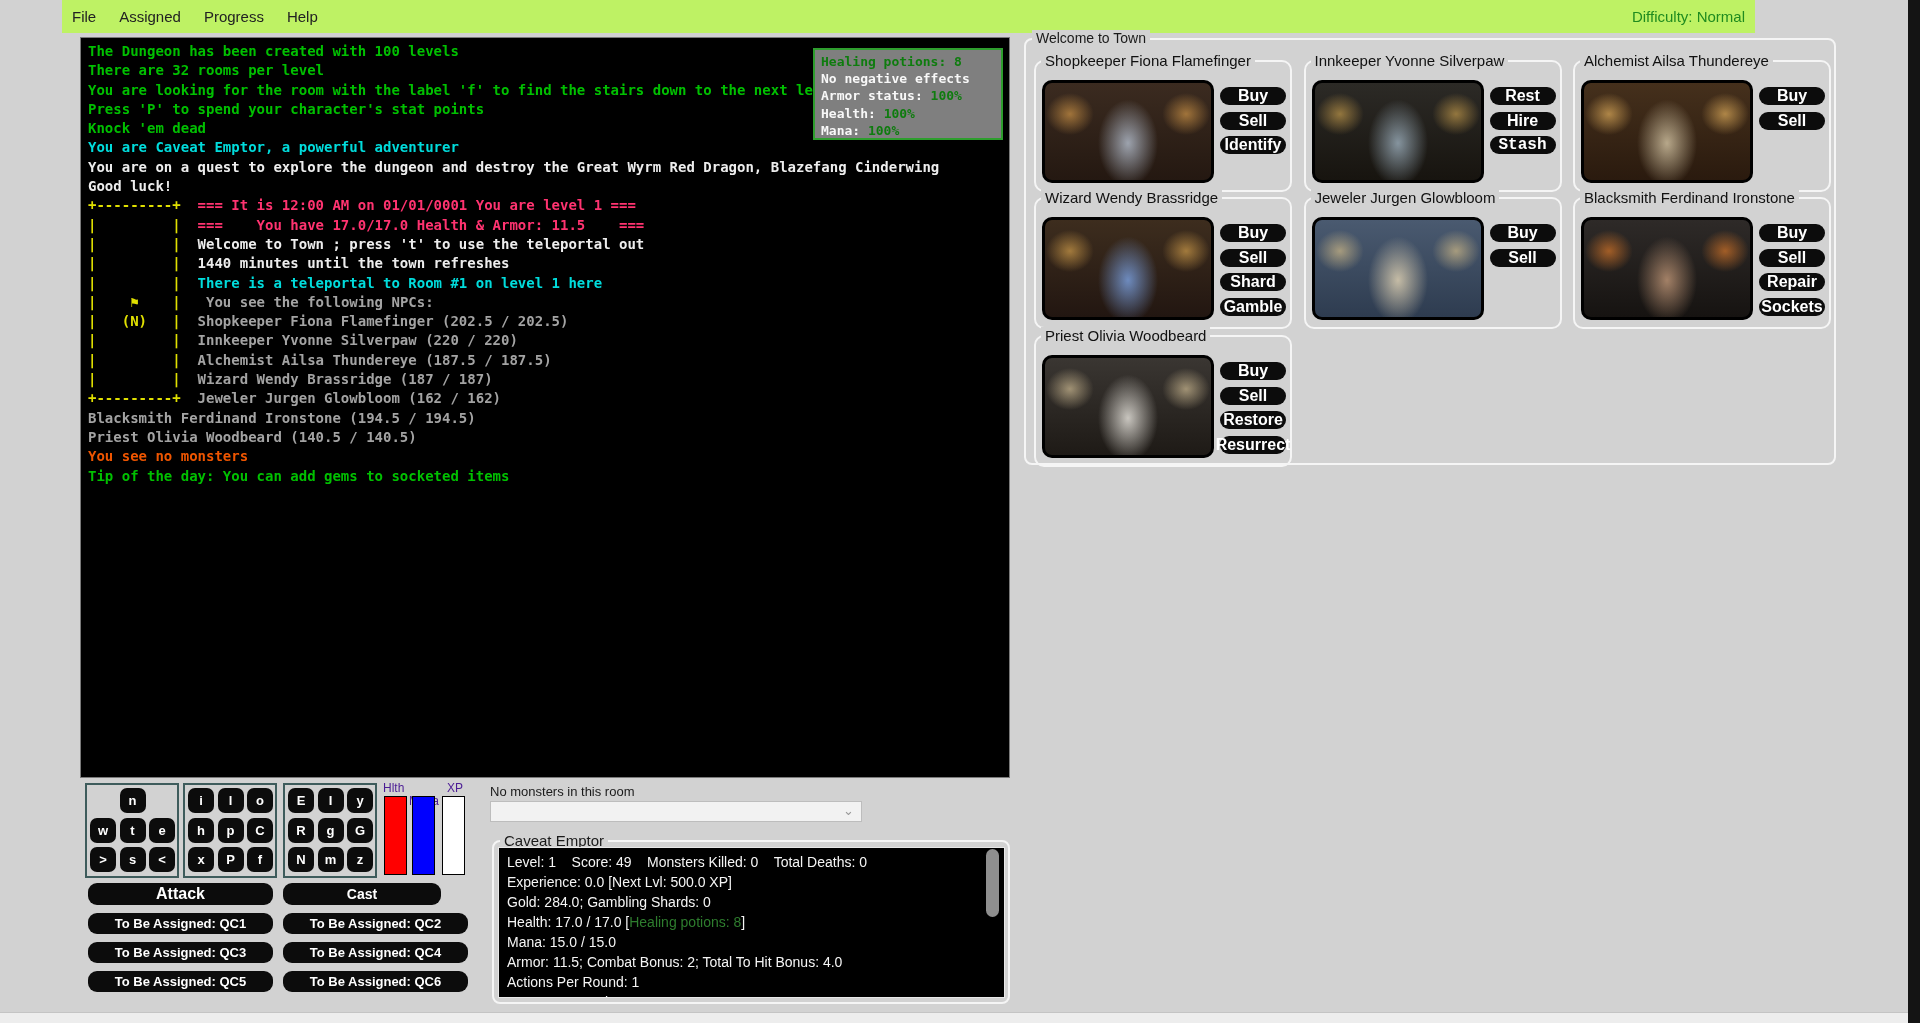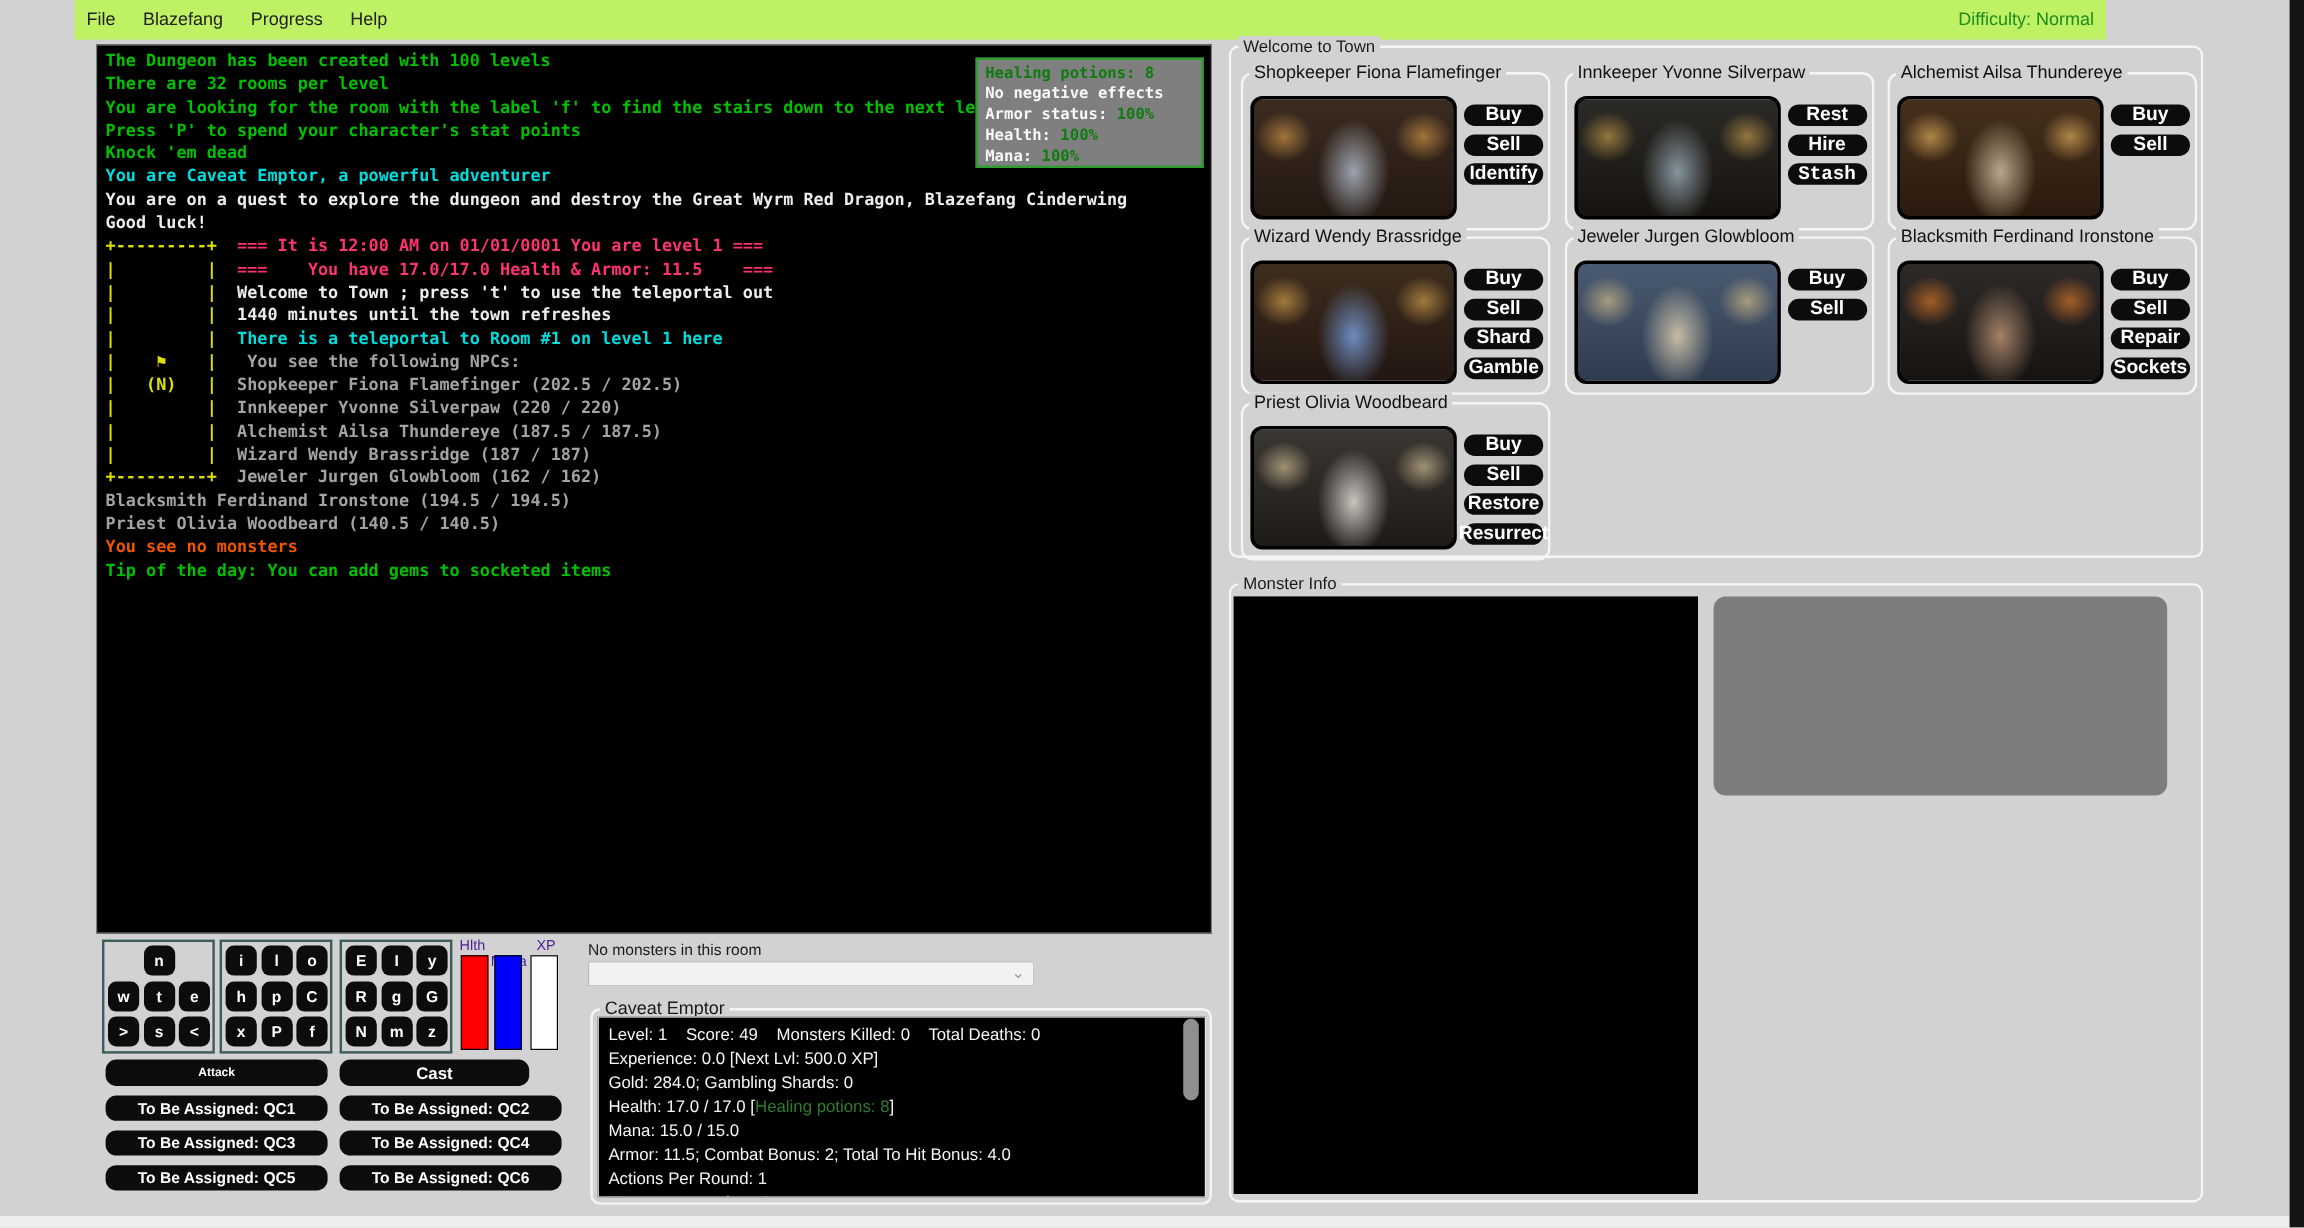--- a/index.html
+++ b/index.html
@@ -64,21 +64,21 @@
   .task-strip{position:absolute;left:0;top:1012px;width:1908px;height:11px;background:#ededed;border-top:1px solid #c4c4c4;}
 </style>
 </head>
 <body>
 
 <div class="screen">
 
   <div class="menubar">
     <div class="menu-items" id="menu-items">
         <div class="menu-item">File</div>
-        <div class="menu-item">Blazefang</div>
+        <div class="menu-item">Assigned</div>
         <div class="menu-item">Progress</div>
         <div class="menu-item">Help</div>
       </div>
     <div class="difficulty">Difficulty: Normal</div>
   </div>
 
   <div class="console" id="console"><div class="seg-line"><span class="c-green">The Dungeon has been created with 100 levels</span></div><div class="seg-line"><span class="c-green">There are 32 rooms per level</span></div><div class="seg-line"><span class="c-green">You are looking for the room with the label 'f' to find the stairs down to the next level</span></div><div class="seg-line"><span class="c-green">Press 'P' to spend your character's stat points</span></div><div class="seg-line"><span class="c-green">Knock 'em dead</span></div><div class="seg-line"><span class="c-cyan">You are Caveat Emptor, a powerful adventurer</span></div><div class="seg-line"><span class="c-white">You are on a quest to explore the dungeon and destroy the Great Wyrm Red Dragon, Blazefang Cinderwing</span></div><div class="seg-line"><span class="c-white">Good luck!</span></div><div class="seg-line"><span class="c-yellow">+---------+</span><span class="c-white">  </span><span class="c-pink">=== It is 12:00 AM on 01/01/0001 You are level 1 ===</span></div><div class="seg-line"><span class="c-yellow">|         |</span><span class="c-white">  </span><span class="c-pink">===    You have 17.0/17.0 Health &amp; Armor: 11.5    ===</span></div><div class="seg-line"><span class="c-yellow">|         |</span><span class="c-white">  </span><span class="c-white">Welcome to Town ; press 't' to use the teleportal out</span></div><div class="seg-line"><span class="c-yellow">|         |</span><span class="c-white">  </span><span class="c-white">1440 minutes until the town refreshes</span></div><div class="seg-line"><span class="c-yellow">|         |</span><span class="c-white">  </span><span class="c-cyan">There is a teleportal to Room #1 on level 1 here</span></div><div class="seg-line"><span class="c-yellow">|    ⚑    |</span><span class="c-white">   </span><span class="c-teal">You see the following NPCs:</span></div><div class="seg-line"><span class="c-yellow">|   (N)   |</span><span class="c-white">  </span><span class="c-teal">Shopkeeper Fiona Flamefinger (202.5 / 202.5)</span></div><div class="seg-line"><span class="c-yellow">|         |</span><span class="c-white">  </span><span class="c-teal">Innkeeper Yvonne Silverpaw (220 / 220)</span></div><div class="seg-line"><span class="c-yellow">|         |</span><span class="c-white">  </span><span class="c-teal">Alchemist Ailsa Thundereye (187.5 / 187.5)</span></div><div class="seg-line"><span class="c-yellow">|         |</span><span class="c-white">  </span><span class="c-teal">Wizard Wendy Brassridge (187 / 187)</span></div><div class="seg-line"><span class="c-yellow">+---------+</span><span class="c-white">  </span><span class="c-teal">Jeweler Jurgen Glowbloom (162 / 162)</span></div><div class="seg-line"><span class="c-teal">Blacksmith Ferdinand Ironstone (194.5 / 194.5)</span></div><div class="seg-line"><span class="c-teal">Priest Olivia Woodbeard (140.5 / 140.5)</span></div><div class="seg-line"><span class="c-orange">You see no monsters</span></div><div class="seg-line"><span class="c-green">Tip of the day: You can add gems to socketed items</span></div></div>
 
   <div class="hud" id="hud"><div class="seg-line"><span class="h-green">Healing potions: 8</span></div><div class="seg-line"><span class="h-white">No negative effects</span></div><div class="seg-line"><span class="h-white">Armor status: </span><span class="h-green">100%</span></div><div class="seg-line"><span class="h-white">Health: </span><span class="h-green">100%</span></div><div class="seg-line"><span class="h-white">Mana: </span><span class="h-green">100%</span></div></div>
 
@@ -131,25 +131,20 @@
       <div class="npc-card" style="left: 1034px; top: 335px;">
         <span class="npc-title">Priest Olivia Woodbeard</span>
         <div class="npc-img" style="background: radial-gradient(40px 58px at 50% 62%, rgba(240, 237, 230, 0.8), transparent 75%), radial-gradient(34px 30px at 15% 32%, rgba(216, 196, 154, 0.667), transparent 70%), radial-gradient(34px 30px at 85% 32%, rgba(216, 196, 154, 0.667), transparent 70%), linear-gradient(rgb(58, 54, 50), rgb(30, 26, 22));"></div>
         <div class="npc-btn" style="top: 25px;">Buy</div>
         <div class="npc-btn" style="top: 49.6px;">Sell</div>
         <div class="npc-btn" style="top: 74.2px;">Restore</div>
         <div class="npc-btn" style="top: 98.8px;">Resurrect</div>
       </div>
     </div>
 
-  <div class="groupbox minfo">
-    <span class="gb-label">Monster Info</span>
-    <div class="mi-black"></div>
-    <div class="mi-gray"></div>
-  </div>
 
   <div id="keypads">
       <div class="keypad" style="left: 85px; top: 783px;">
         <div class="key" style="left: 32.5px; top: 3px;">n</div>
         <div class="key" style="left: 3px; top: 32.5px;">w</div>
         <div class="key" style="left: 32.5px; top: 32.5px;">t</div>
         <div class="key" style="left: 62px; top: 32.5px;">e</div>
         <div class="key" style="left: 3px; top: 62px;">&gt;</div>
         <div class="key" style="left: 32.5px; top: 62px;">s</div>
         <div class="key" style="left: 62px; top: 62px;">&lt;</div>
@@ -179,21 +174,21 @@
     </div>
   <div id="bars">
       <div class="bar-label" style="left: 383px; top: 781px;">Hlth</div>
       <div class="vbar" style="left: 384px; top: 796px; background: rgb(255, 0, 0);"></div>
       <div class="bar-label" style="left: 409px; top: 794px;">Mana</div>
       <div class="vbar" style="left: 412px; top: 796px; background: rgb(0, 0, 255);"></div>
       <div class="bar-label" style="left: 447px; top: 781px;">XP</div>
       <div class="vbar" style="left: 442px; top: 796px; background: rgb(255, 255, 255);"></div>
     </div>
 
-  <div class="blk-btn" id="attack-btn" style="left:88px;top:883px;width:185px;height:22px;font-size:10px;">Attack</div>
+  <div class="blk-btn" id="attack-btn" style="left:88px;top:883px;width:185px;height:22px;font-size:16px;">Attack</div>
   <div class="blk-btn" id="cast-btn" style="left:283px;top:883px;width:158px;height:22px;font-size:14px;text-align:center;">Cast</div>
   <div id="qc">
       <div class="blk-btn" style="left: 88px; top: 913px; width: 185px; height: 21px; font-size: 13px;">To Be Assigned: QC1</div>
       <div class="blk-btn" style="left: 283px; top: 913px; width: 185px; height: 21px; font-size: 13px;">To Be Assigned: QC2</div>
       <div class="blk-btn" style="left: 88px; top: 942px; width: 185px; height: 21px; font-size: 13px;">To Be Assigned: QC3</div>
       <div class="blk-btn" style="left: 283px; top: 942px; width: 185px; height: 21px; font-size: 13px;">To Be Assigned: QC4</div>
       <div class="blk-btn" style="left: 88px; top: 971px; width: 185px; height: 21px; font-size: 13px;">To Be Assigned: QC5</div>
       <div class="blk-btn" style="left: 283px; top: 971px; width: 185px; height: 21px; font-size: 13px;">To Be Assigned: QC6</div>
     </div>
 

